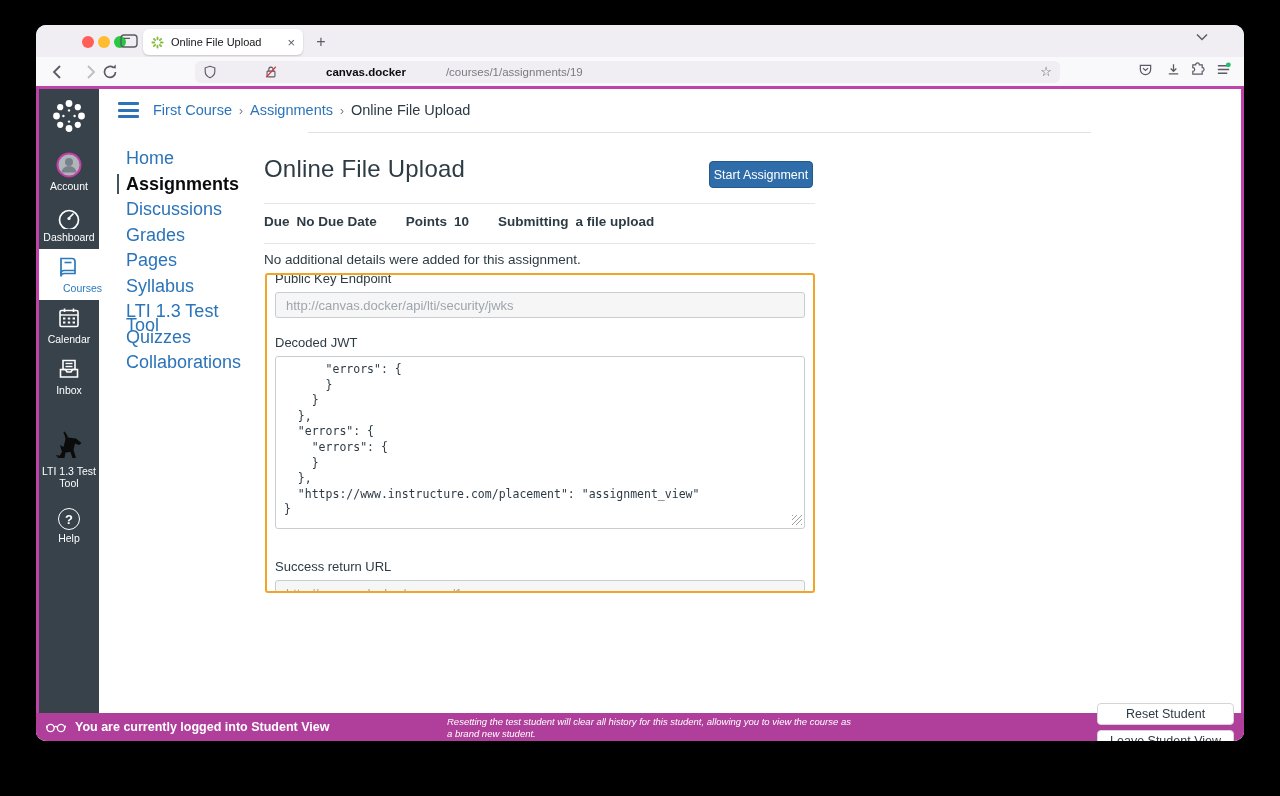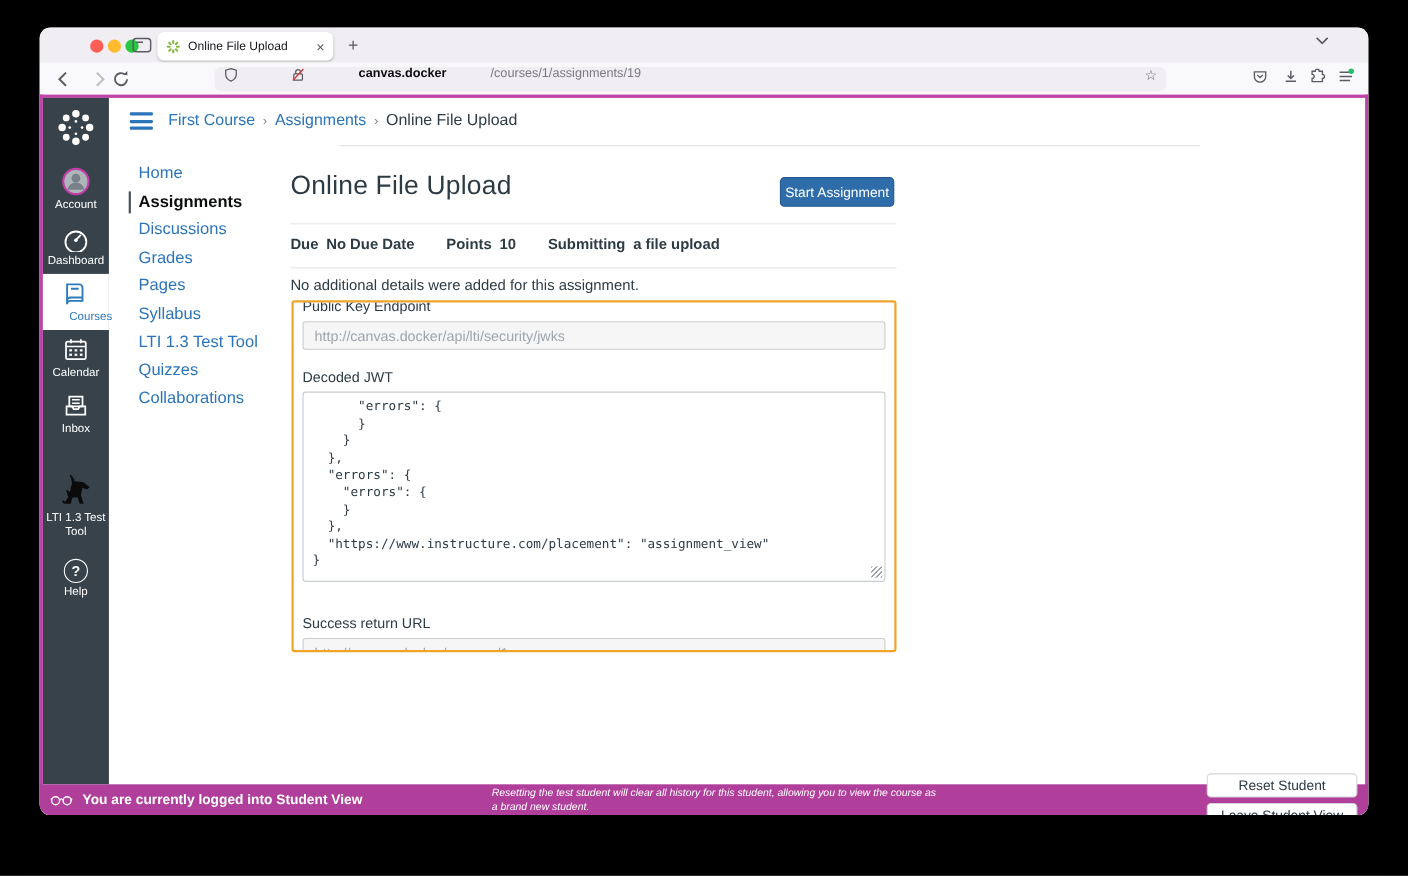--- a/index.html
+++ b/index.html
@@ -19,21 +19,21 @@
          box-shadow:0 1px 2px rgba(0,0,0,.18); display:flex; align-items:center; padding:0 8px; }
   .tab-title { font-size:11px; color:#15141a; flex:1; margin-left:7px; white-space:nowrap; overflow:hidden; }
   .tab-close { font-size:13px; color:#5b5b66; cursor:default; line-height:1; }
   .newtab { position:absolute; left:272px; top:4px; width:26px; height:26px; text-align:center; line-height:25px;
             font-size:16px; color:#5b5b66; }
   .alltabs { position:absolute; right:36px; top:8px; color:#5b5b66; }
 
   .toolbar { position:relative; height:29px; background:#f9f8fa; }
   .navbtn { position:absolute; top:5px; width:20px; height:20px; color:#5b5b66; }
   .urlbar { position:absolute; left:159px; top:3.5px; width:865px; height:22px; background:#f0eef2;
-            border-radius:6px; display:flex; padding:0 8px;gap:40px; }
+            border-radius:6px; display:flex; align-items:center; padding:0 8px;gap:40px; }
   .url-domain { font-size:11.5px; color:#0c0c0d; font-weight:bold; }
   .url-path { font-size:11.5px; color:#7a7a81; }
   .url-star { margin-left:auto; font-size:13px; color:#5b5b66; }
   .tbicon { position:absolute; top:5px; width:18px; height:18px; color:#5b5b66; }
 
   
   .viewport { position:relative; height:655px; background:#fff;
               border-left:3px solid #be44a9; border-right:3px solid #be44a9; border-top:3px solid #be44a9; }
 
   .global-nav { position:absolute; left:0; top:0; width:60px; height:624px; background:#37424b;
@@ -49,21 +49,21 @@
   .crumb-bar { position:absolute; left:60px; top:0; width:1006px; height:44px; }
   .hamb { position:absolute; left:19px; top:13px; width:21px; height:16px; display:flex; flex-direction:column; justify-content:space-between; }
   .hamb i { display:block; height:3px; background:#2b74b9; border-radius:1px; }
   .crumbs { position:absolute; left:54px; top:13px; font-size:14.5px; white-space:nowrap; }
   .crumbs a { color:#2b74b9; text-decoration:none; }
   .crumb-sep { color:#73818c; font-size:12px; margin:0 7px; }
   .crumb-cur { color:#2d3b45; }
   .crumb-divider { position:absolute; left:209px; top:43px; width:783px; height:1px; background:#dfe2e5; }
 
   .course-nav { position:absolute; left:87px; top:62px; width:130px; }
-  .course-nav a { display:block; font-size:15px; color:#2b74b9; text-decoration:none; height:14px; line-height:14px;
+  .course-nav a { display:block; font-size:18px; color:#2b74b9; text-decoration:none; height:14px; line-height:14px;
                   margin-bottom:11.5px; position:relative; }
   .course-nav a.active { color:#0b0c0d; font-weight:bold; }
   .course-nav a.active::before { content:""; position:absolute; left:-9px; top:-3px; width:2px; height:20px; background:#45535d; }
 
   .main { position:absolute; left:225px; top:0; width:556px; height:620px; }
   .page-title { position:absolute; left:0; top:66px; font-size:24px; color:#2d3b45; font-weight:400; letter-spacing:.2px; }
   .start-btn { position:absolute; left:445px; top:72px; width:104px; height:27px; background:#2e6da9; color:#fff;
                border:1px solid #25588c; border-radius:4px; font-size:12.5px; font-family:"Liberation Sans",sans-serif; }
   .hr { position:absolute; left:0; width:551px; height:1px; background:#e3e6e8; }
   .hr1 { top:114px; } .hr2 { top:154px; }

